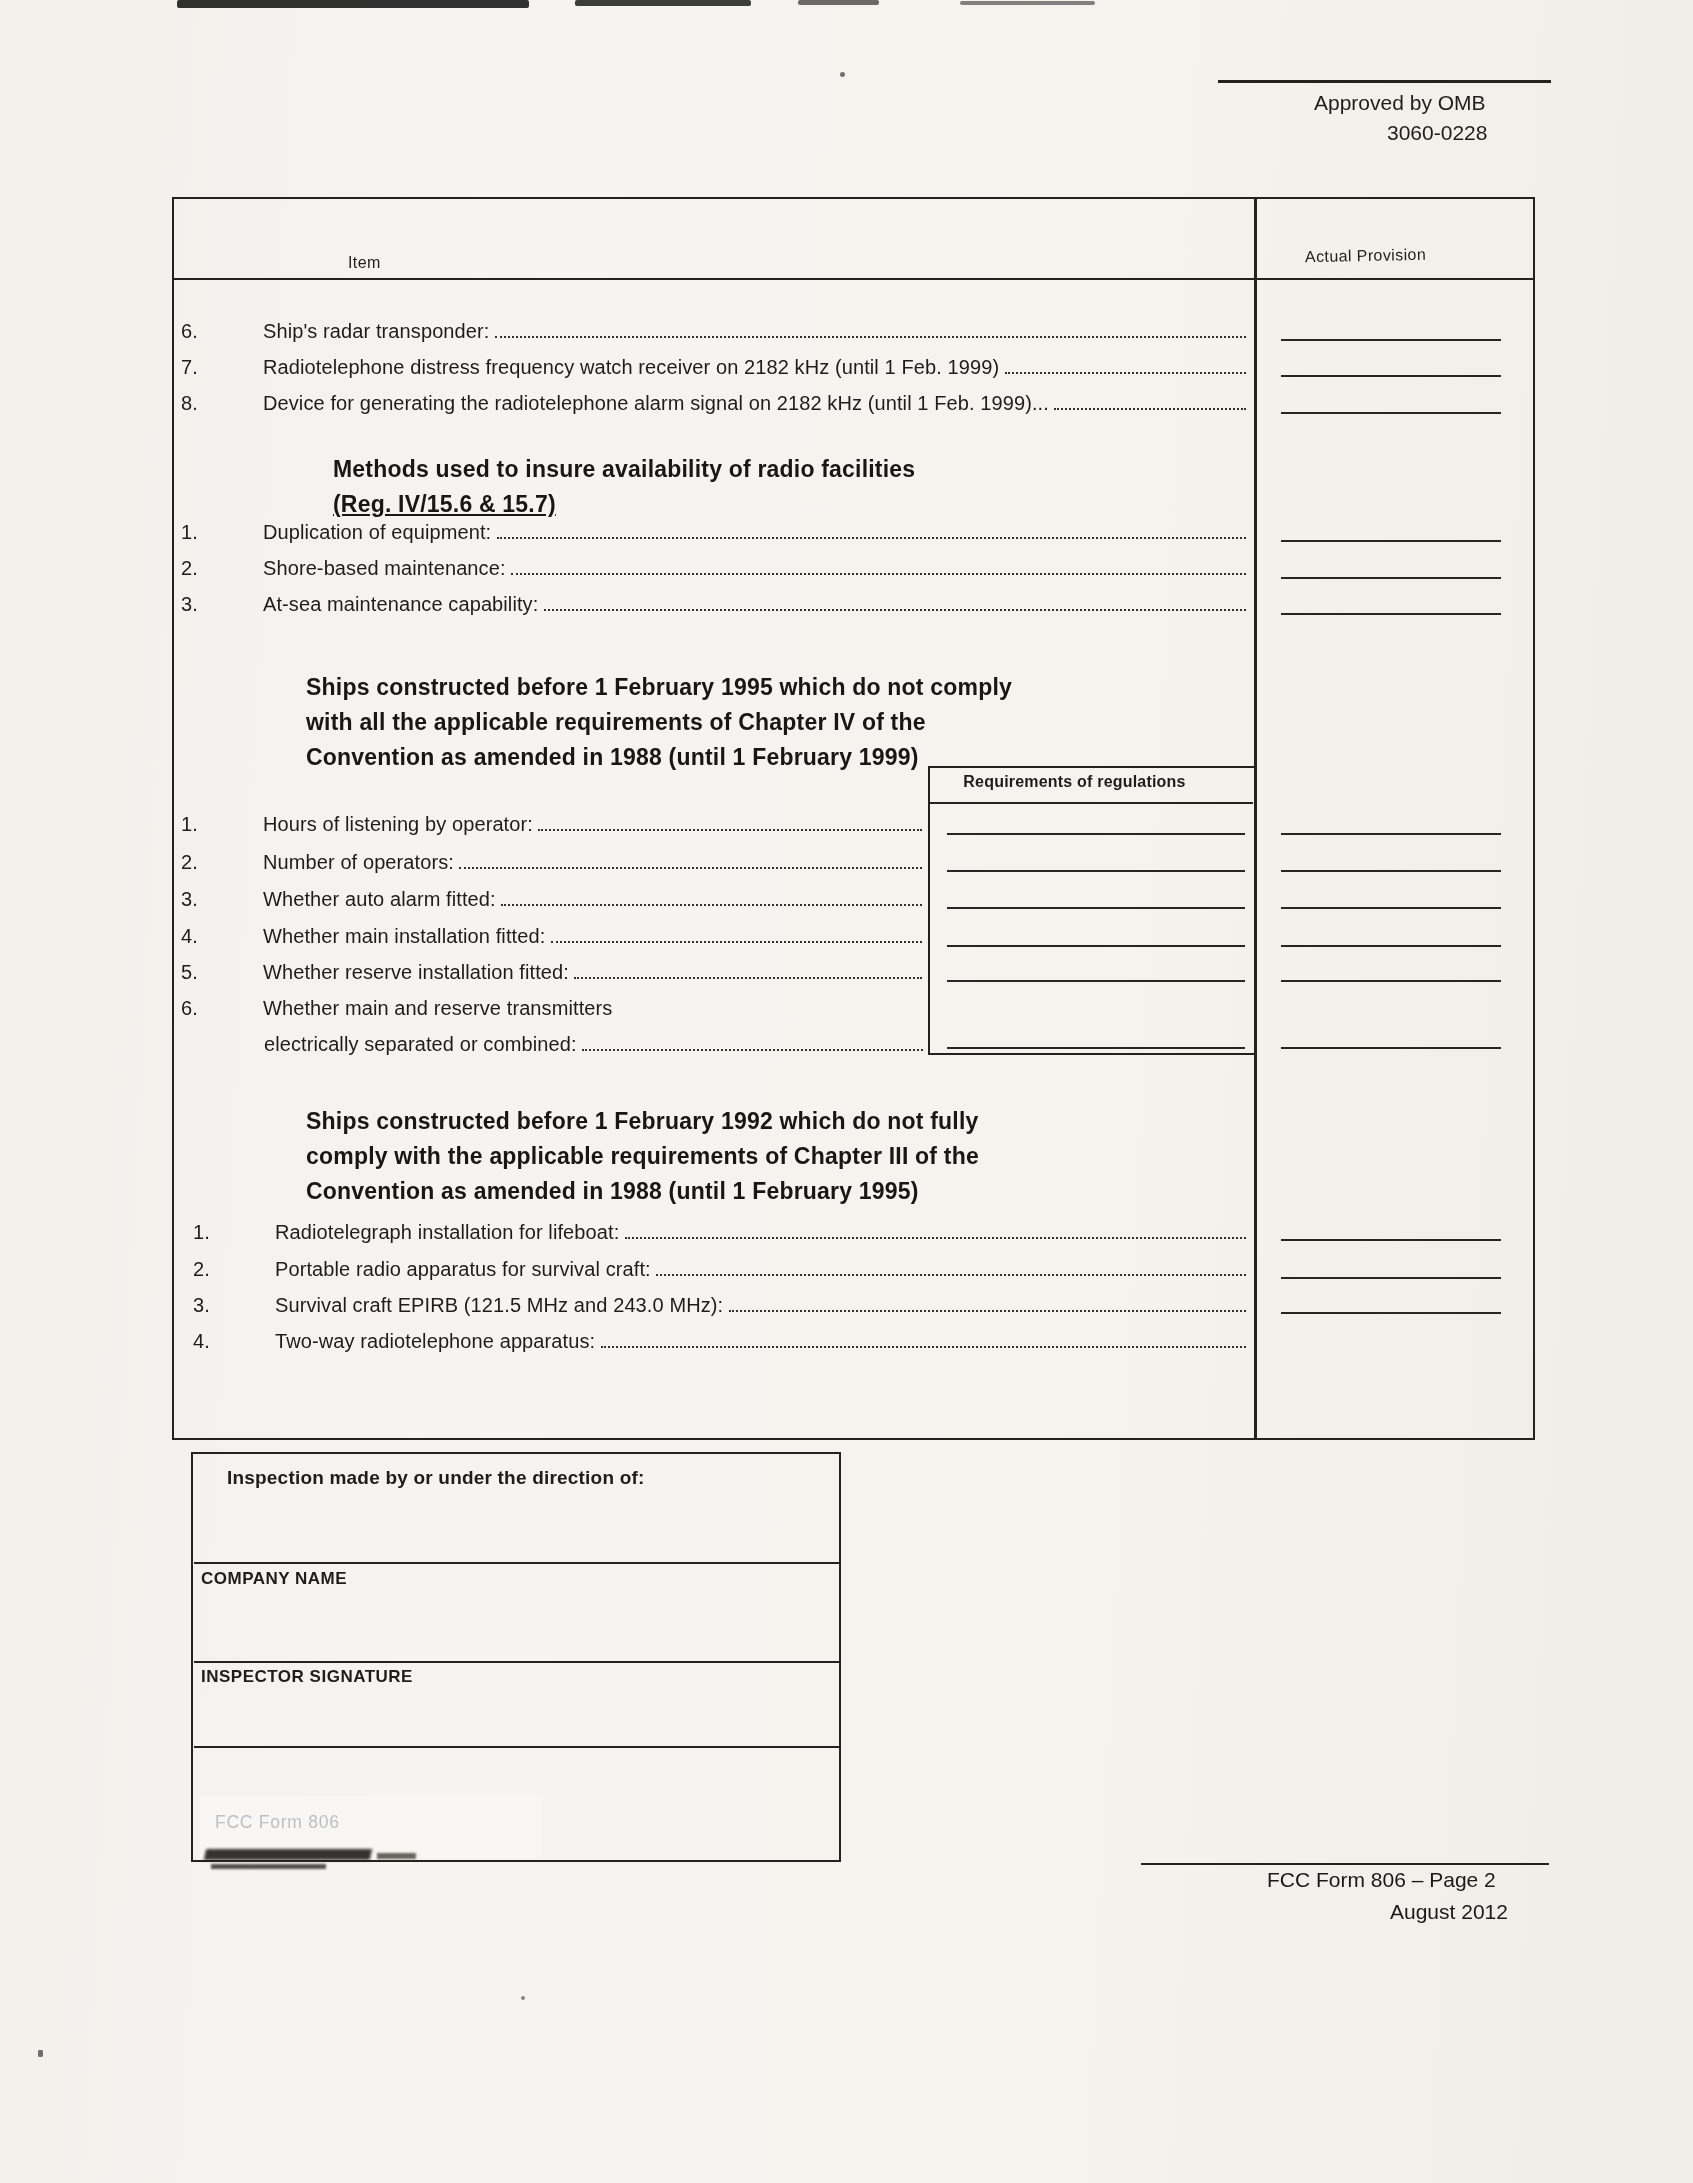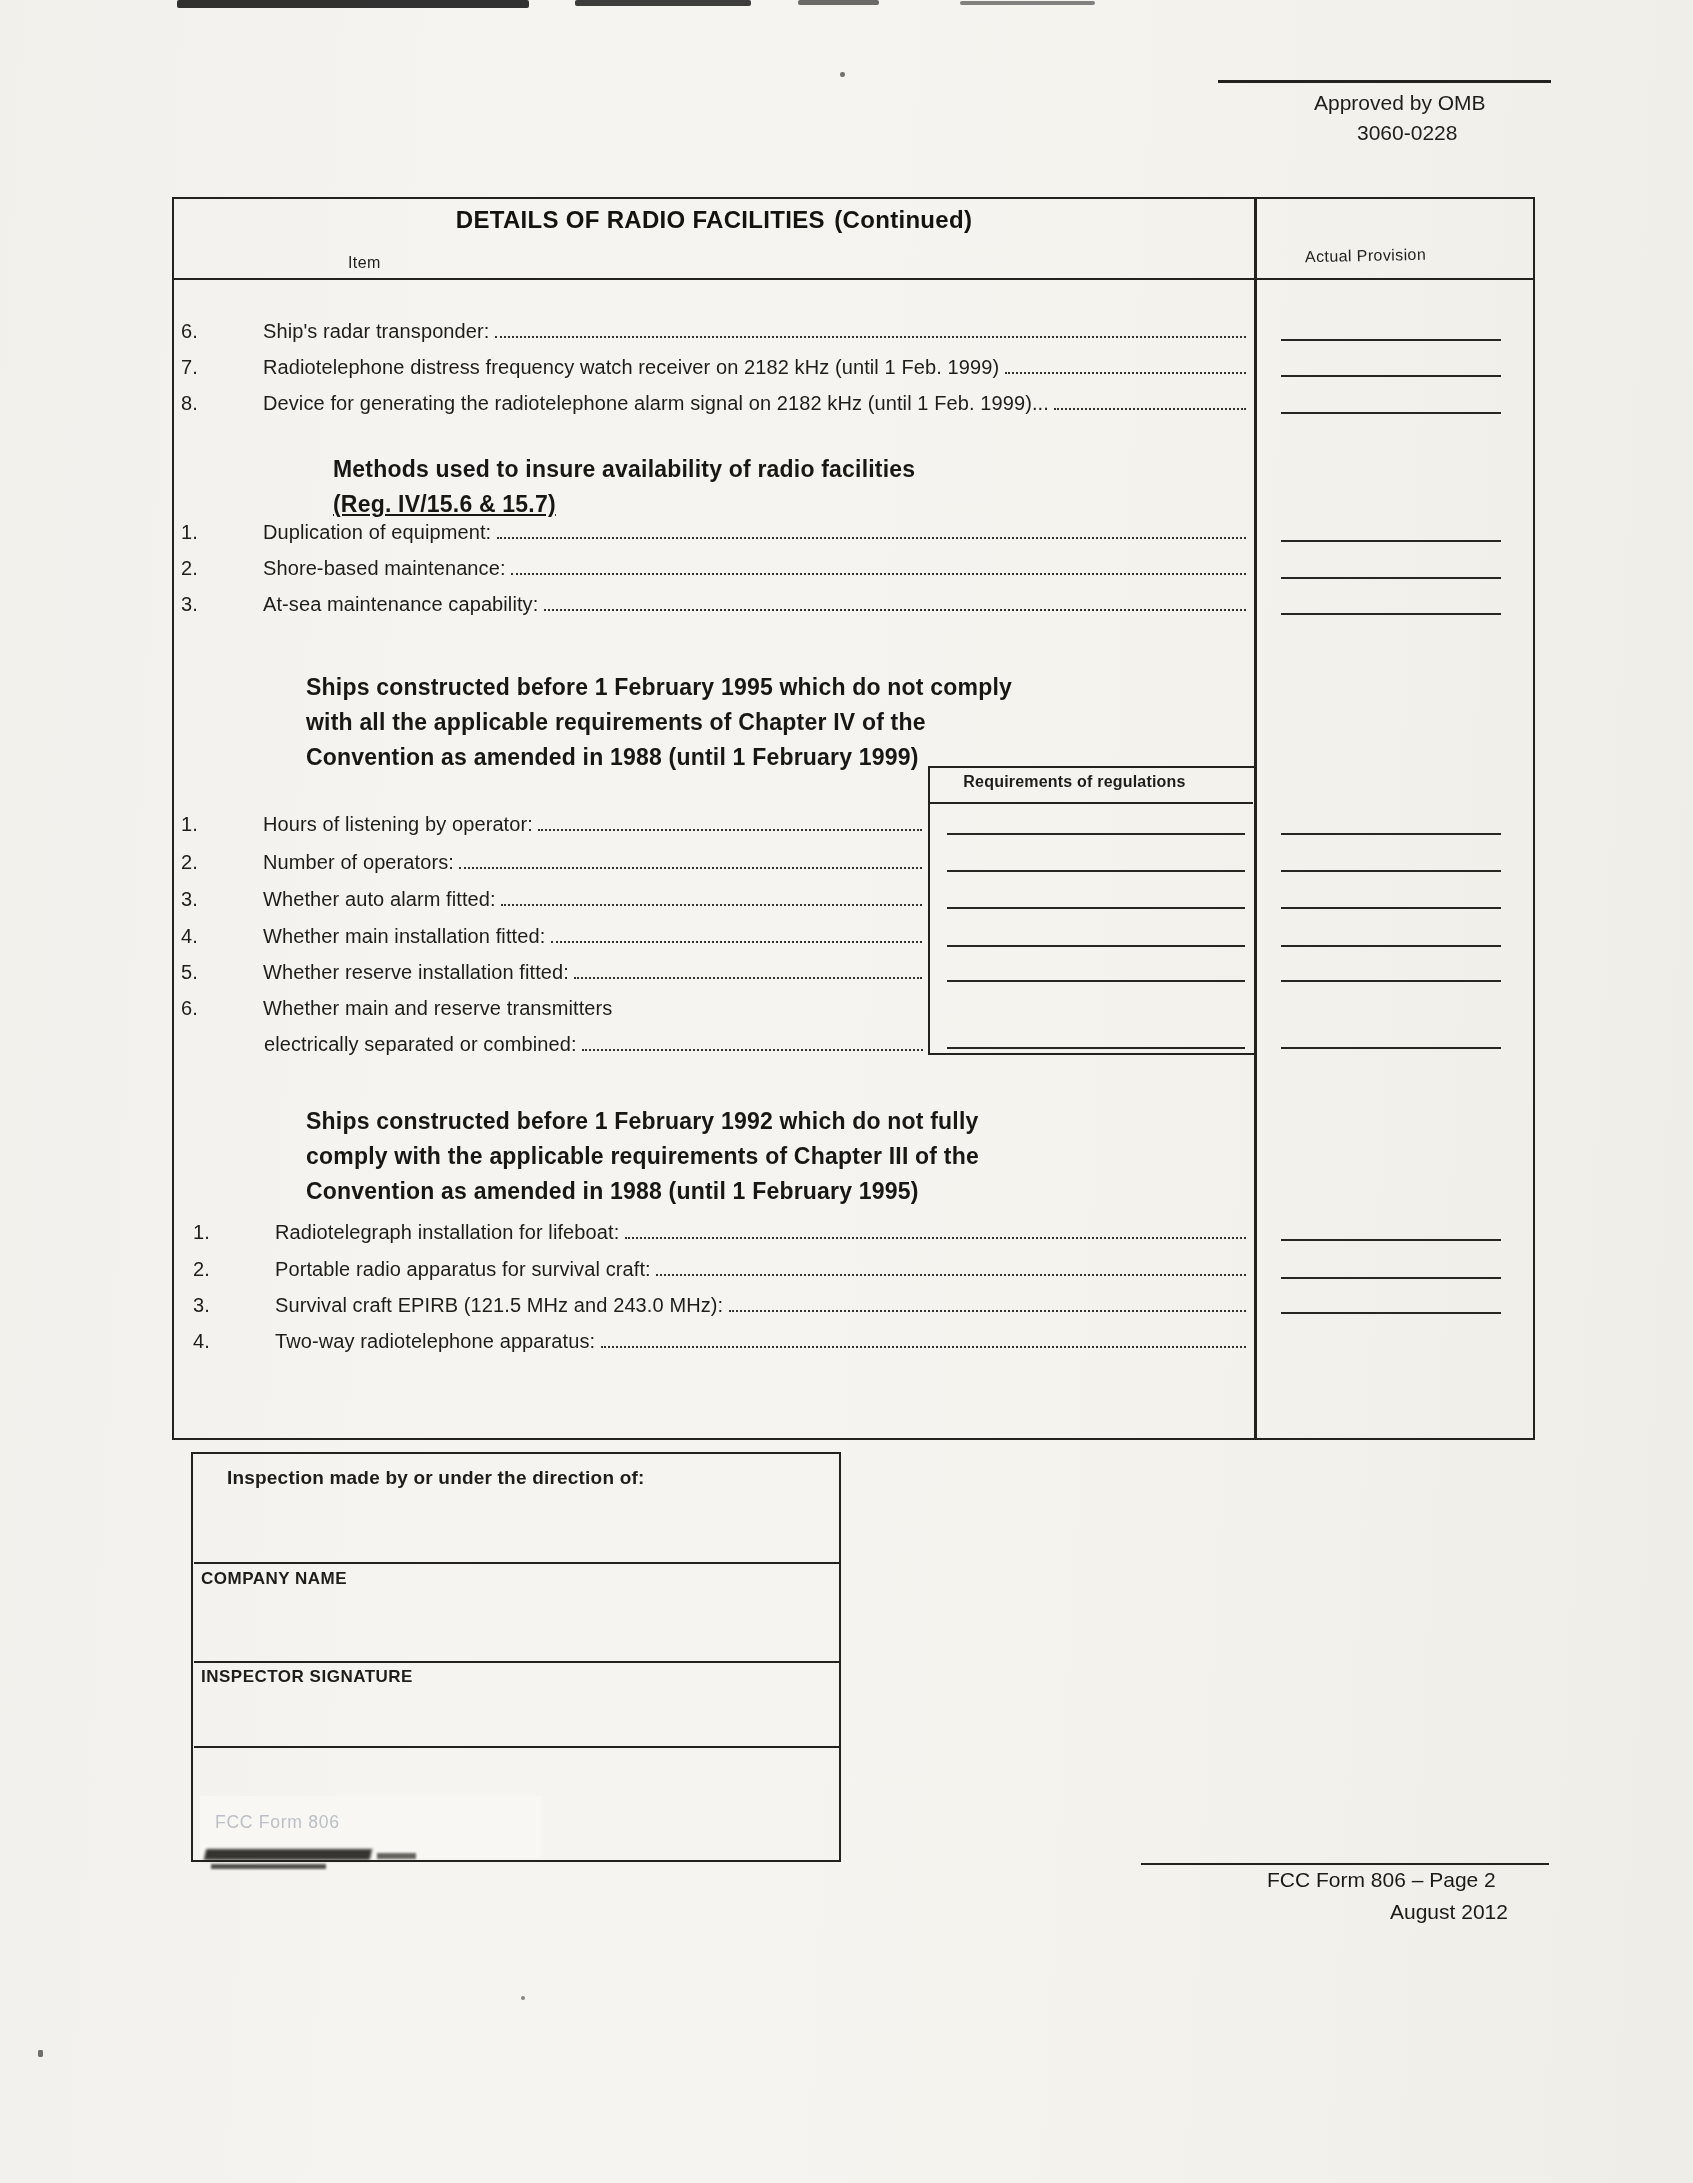--- a/index.html
+++ b/index.html
@@ -42,29 +42,26 @@
   <div class="noise" style="left:177px;top:0;width:352px;height:8px;opacity:.85;"></div>
   <div class="noise" style="left:575px;top:0;width:176px;height:6px;opacity:.8;"></div>
   <div class="noise" style="left:798px;top:0;width:81px;height:4.7px;opacity:.6;"></div>
   <div class="noise" style="left:960px;top:1.4px;width:135px;height:4px;opacity:.5;"></div>
   <div class="speck" style="left:840px;top:72px;width:4.7px;height:4.7px;opacity:.7;"></div>
   <div class="speck" style="left:521px;top:1996px;width:4px;height:4px;opacity:.6;"></div>
   <div class="speck" style="left:38px;top:2050px;width:5.4px;height:7.4px;opacity:.7;border-radius:1.4px;"></div>
 
   <div class="hline" style="left:1218px;top:80px;width:333px;height:2.7px;"></div>
   <div class="omb-text" style="left:1314px;top:91px;">Approved by OMB</div>
-  <div class="omb-text" style="left:1357px;top:121px;">3060-0228</div>
+  <div class="omb-text" style="left:1387px;top:121px;">3060-0228</div>
 
   <div class="box" style="left:172px;top:197px;width:1363px;height:1243px;"></div>
   <div class="vline" style="left:1254px;top:197px;height:1243px;"></div>
   <div class="hline" style="left:172px;top:278px;width:1363px;"></div>
 
-  <div class="title-wrap" style="left:175px;top:206px;width:1078px;">
-    <span>DETAILS OF RADIO FACILITIES</span><span class="title-suffix">(Continued)</span>
-  </div>
   <div class="small-label" style="left:348px;top:254px;">Item</div>
   <div class="small-label" style="left:1305px;top:247px;transform:rotate(-1.2deg);">Actual Provision</div>
 
   <div class="row" style="left:181px;top:318px;width:1070px;">
     <span class="num">6.</span>
     <span class="lbl">Ship's radar transponder:</span>
     <span class="leader"></span>
   </div>
   <div class="row" style="left:181px;top:354px;width:1070px;">
     <span class="num">7.</span>

